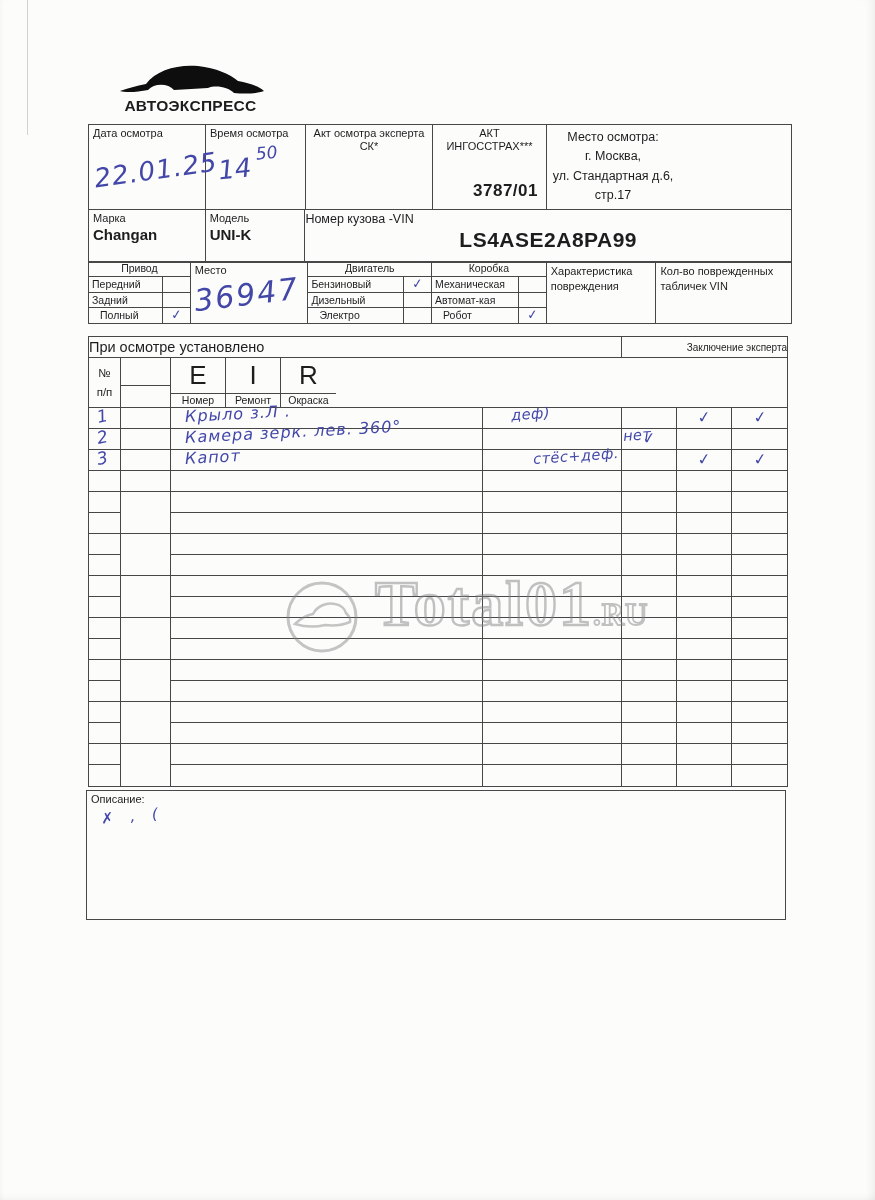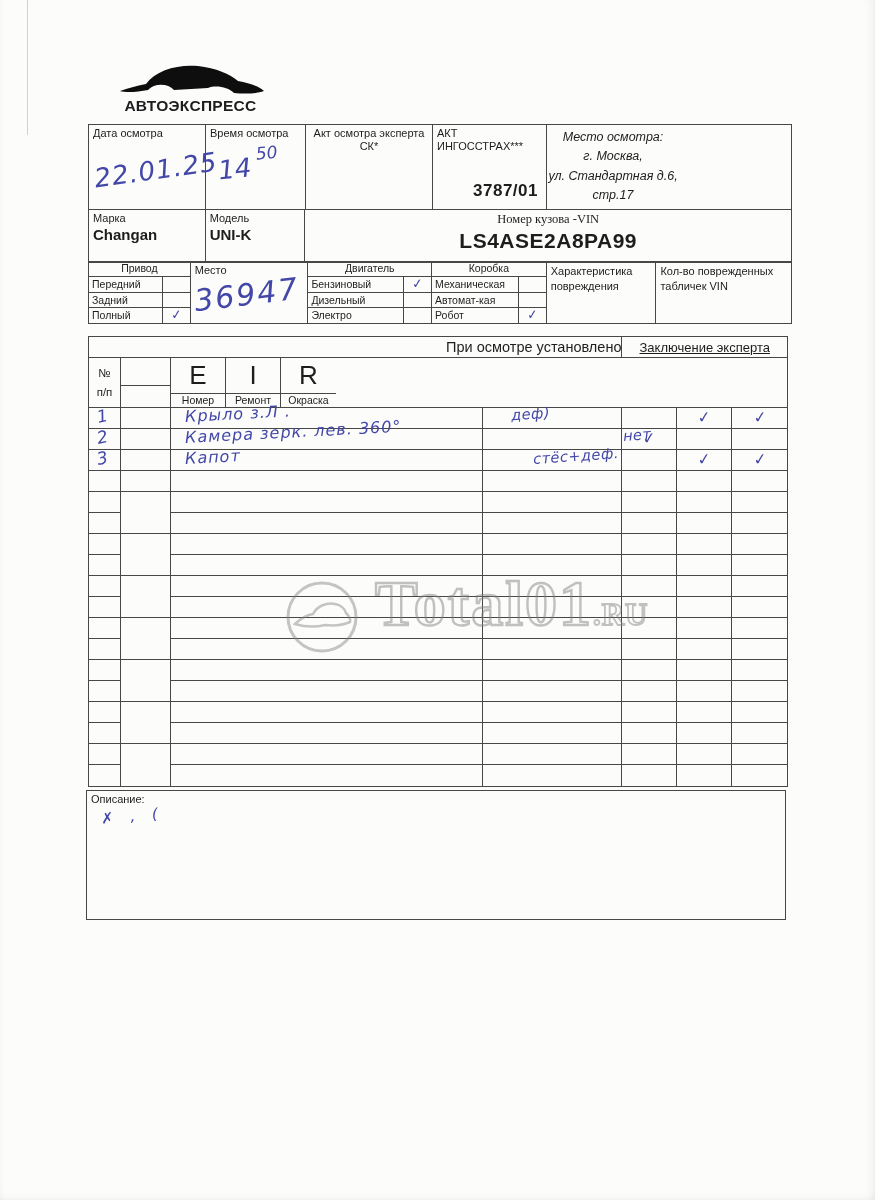--- a/index.html
+++ b/index.html
@@ -31,38 +31,38 @@
   .chk{color:var(--pen);font-family:"DejaVu Sans",sans-serif;font-size:15px;display:inline-block;transform:rotate(-6deg);}
   
   #row1{left:88px;top:124px;width:704px;height:86px;}
   #row2{left:88px;top:208.5px;width:704px;height:54px;}
   #row3{left:88px;top:261px;width:704px;height:63px;}
   #row1 .trow,#row2 .trow,#row3 .trow{height:100%;}
   .date-val{position:absolute;left:5px;top:30px;font-size:26px;transform:rotate(-8deg);letter-spacing:1px;white-space:nowrap;}
   .time-val{position:absolute;left:12px;top:26px;font-size:26px;transform:rotate(-6deg);}
   .time-val sup{font-size:17px;position:relative;top:-6px;left:6px;}
   .ingos-val{position:absolute;right:8px;bottom:8px;font-size:17px;font-weight:bold;letter-spacing:.5px;}
-  .place-wrap{text-align:center;font-size:12.5px;line-height:1.55;padding-top:3px;font-style:italic;}
+  .place-wrap{text-align:center;font-size:12.5px;line-height:1.55;padding-top:3px;}
   .veh-val{font-size:15px;font-weight:bold;padding:0 4px;}
-  .vin-lbl{text-align:center;font-size:12.5px;padding-top:2px;font-family:Liberation Serif, serif;}
+  .vin-lbl{font-size:12.5px;padding-top:2px;}
   .vin-val{text-align:center;font-size:21px;font-weight:bold;letter-spacing:.5px;margin-top:2px;}
   .probeg-val{position:absolute;left:3px;top:15px;font-size:30px;transform:rotate(-7deg);letter-spacing:2px;white-space:nowrap;}
   .opt-group{display:flex;flex-direction:column;height:100%;}
   .opt-h{height:14px;font-size:10.5px;text-align:center;border-bottom:1.5px solid var(--bd);line-height:13px;}
   .opt-row{flex:1;display:flex;border-bottom:1.5px solid var(--bd);}
-  .opt-row:last-child{border-bottom:none;}
+  .opt-row:last-child{border-bottom:none;margin-left:8px;}
   .opt-label{flex:1;font-size:10.5px;padding:1px 3px;border-right:1.5px solid var(--bd);line-height:1.2;}
   .opt-check{text-align:center;line-height:12px;}
   .opt-check .chk{font-size:13px;}
   .wrap-lbl{font-size:11px;line-height:1.35;padding:2px 4px;}
   
   #maintbl{left:88px;top:336px;width:700px;}
   .h1row{height:21px;border-bottom:1.5px solid var(--bd);}
-  .h1left{width:535px;text-align:right;font-size:14.5px;line-height:21px;}
-  .h1right{width:165px;text-align:center;font-size:13px;line-height:21px;text-decoration:underline;}
+  .h1left{width:535px;text-align:left;font-size:14.5px;line-height:21px;}
+  .h1right{width:165px;text-align:right;font-size:10px;line-height:21px;}
   .h2row{height:50px;border-bottom:1.5px solid var(--bd);}
   .numcell{display:flex;flex-direction:column;justify-content:center;align-items:center;font-size:11.5px;line-height:1.6;}
   .col2line{position:absolute;left:0;right:0;top:27px;border-top:1.5px solid var(--bd);}
   .namehead{display:flex;align-items:center;justify-content:center;font-size:16px;}
   .dmghead{display:flex;flex-direction:column;justify-content:center;text-align:center;font-size:12.5px;line-height:1.4;}
   .eircell{display:flex;flex-direction:column;}
   .eir-letter{height:36px;display:flex;align-items:center;justify-content:center;font-size:26px;border-bottom:1.5px solid var(--bd);}
   .eir-label{height:14px;font-size:10.5px;text-align:center;line-height:13px;}
   .brow{display:flex;height:21px;}
   .bcell{position:relative;box-sizing:border-box;border-right:1.5px solid var(--bd);border-bottom:1.5px solid var(--bd);overflow:visible;}
@@ -102,21 +102,21 @@
         <div class="hw date-val">22.01.25</div>
       </div>
       <div class="cell" style="width:100px">
         <div class="lbl">Время осмотра</div>
         <div class="hw time-val"><span>14</span><sup>50</sup></div>
       </div>
       <div class="cell" style="width:127px">
         <div class="lbl" style="text-align:center">Акт осмотра эксперта СК*</div>
       </div>
       <div class="cell" style="width:114px">
-        <div class="lbl" style="text-align:left">АКТ ИНГОССТРАХ***</div>
+        <div class="lbl" style="text-align:center">АКТ ИНГОССТРАХ***</div>
         <div class="ingos-val">3787/01</div>
       </div>
       <div class="cell last" style="width:132px">
         <div class="place-wrap">
           <div>Место осмотра:</div>
           <div>г. Москва,</div>
           <div>ул. Стандартная д.6,</div>
           <div>стр.17</div>
         </div>
       </div>

